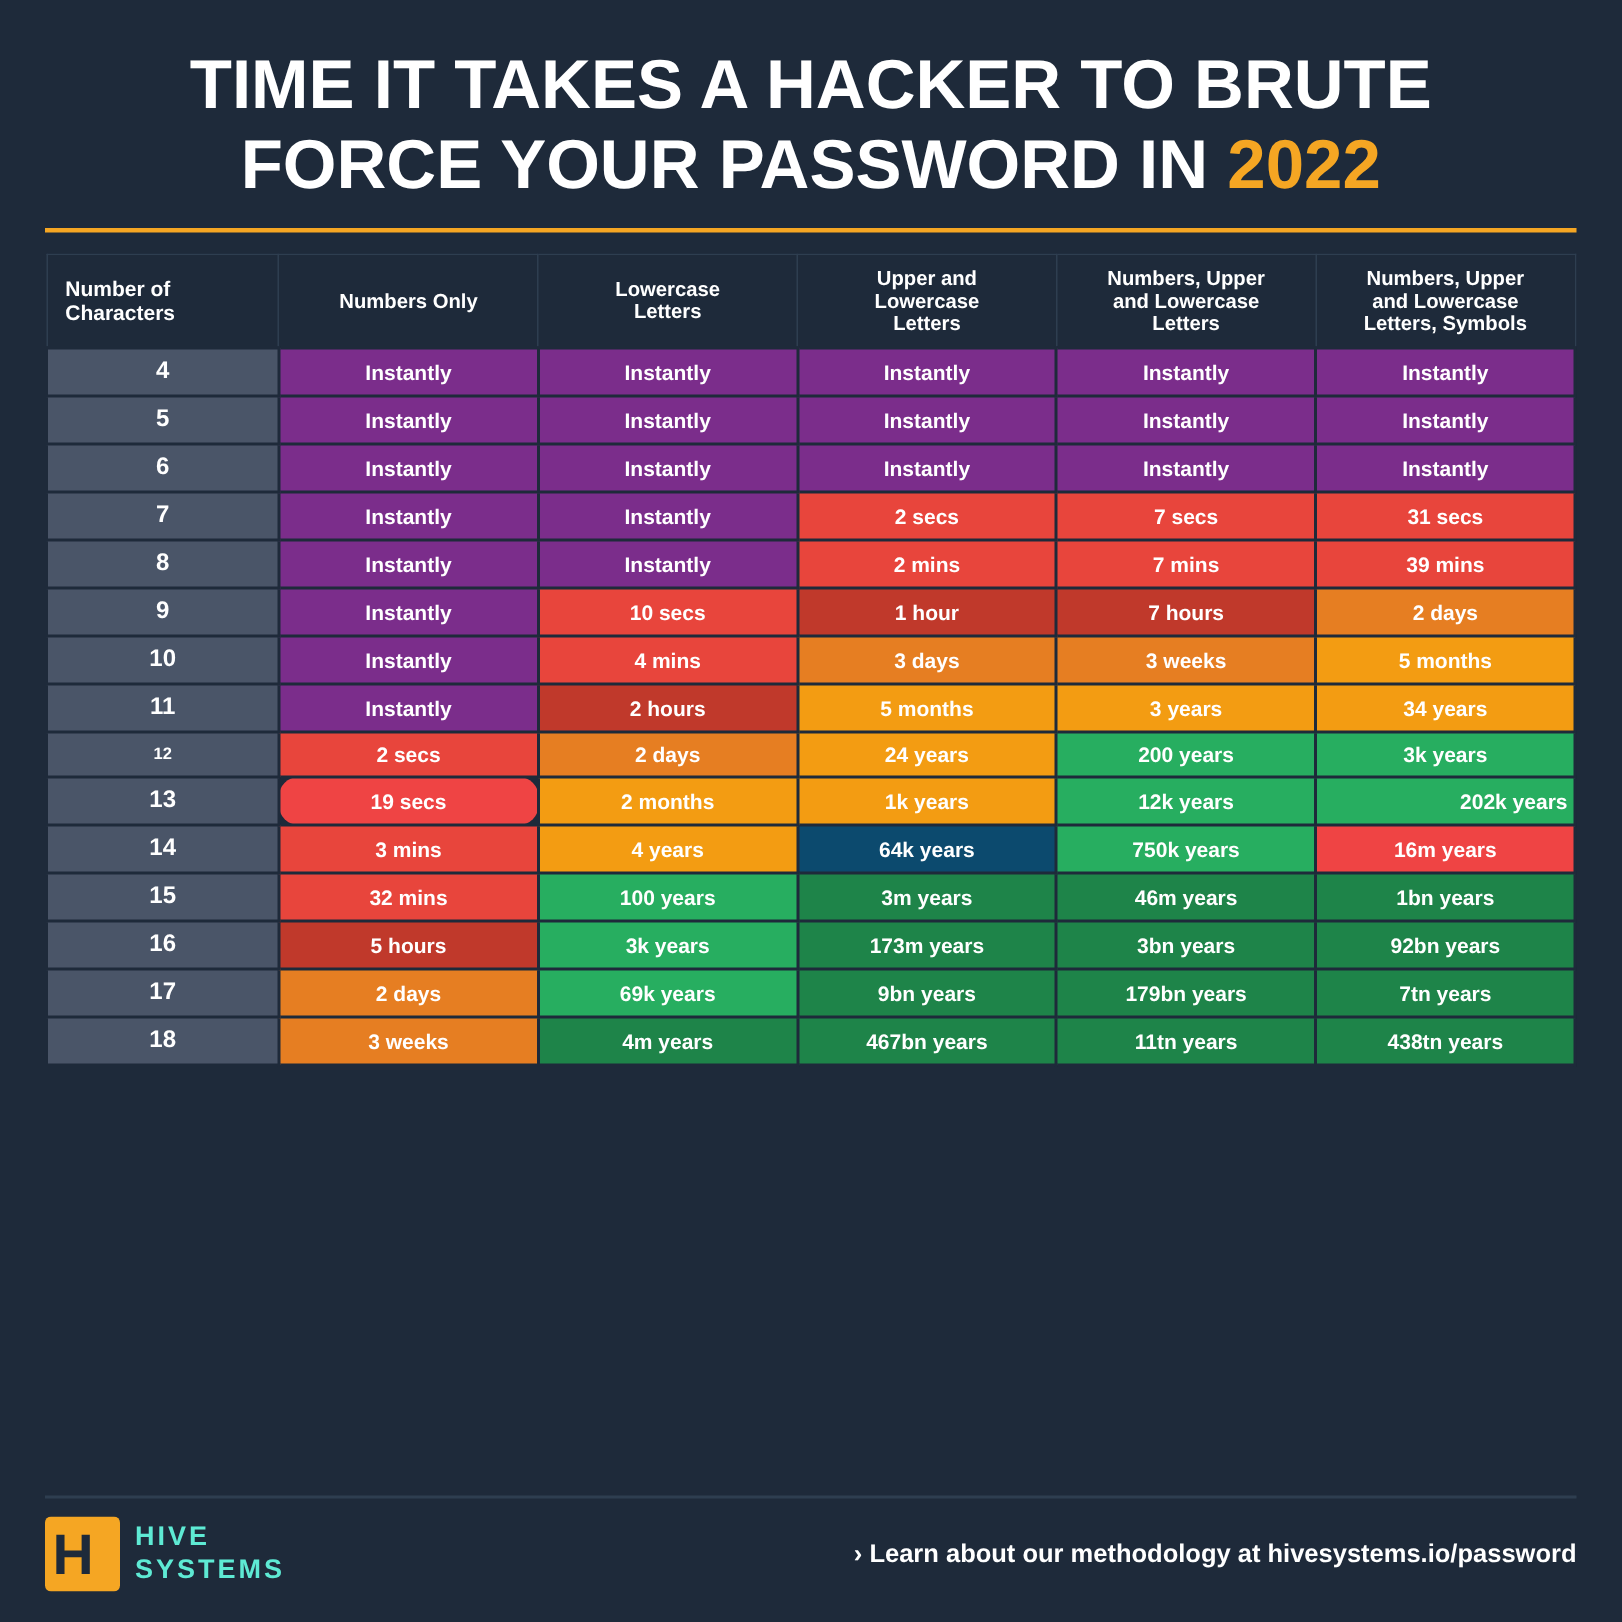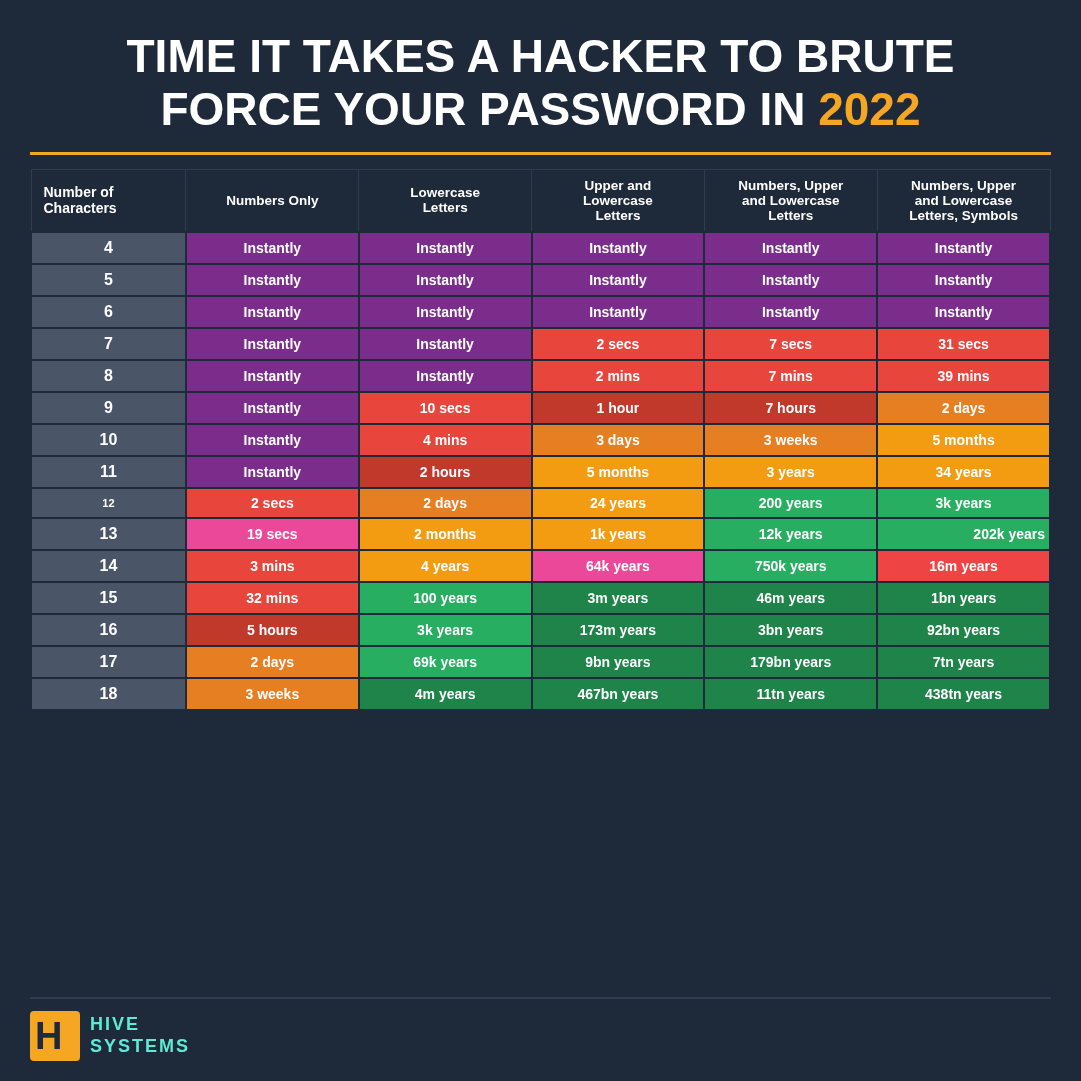--- a/index.html
+++ b/index.html
@@ -197,31 +197,31 @@
           <tr>
             <td style="background-color: rgb(74, 85, 104); font-weight: 900; font-size: 11px;">12</td>
             <td style="background-color: rgb(232, 69, 60);">2 secs</td>
             <td style="background-color: rgb(230, 126, 34);">2 days</td>
             <td style="background-color: rgb(243, 156, 18);">24 years</td>
             <td style="background-color: rgb(39, 174, 96);">200 years</td>
             <td style="background-color: rgb(39, 174, 96);">3k years</td>
           </tr>
           <tr>
             <td style="background-color: rgb(74, 85, 104); font-weight: 900; font-size: 16px;">13</td>
-            <td style="background-color: #ec4899;">19 secs</td>
+            <td style="background-color: #ef4444; border-radius: 13px;">19 secs</td>
             <td style="background-color: rgb(243, 156, 18);">2 months</td>
             <td style="background-color: rgb(243, 156, 18);">1k years</td>
             <td style="background-color: rgb(39, 174, 96);">12k years</td>
             <td style="background-color: rgb(39, 174, 96); text-align: right;">202k years</td>
           </tr>
           <tr>
             <td style="background-color: rgb(74, 85, 104); font-weight: 900; font-size: 16px;">14</td>
             <td style="background-color: rgb(232, 69, 60);">3 mins</td>
             <td style="background-color: rgb(243, 156, 18);">4 years</td>
-            <td style="background-color: #ec4899; text-align: center;">64k years</td>
+            <td style="background-color: #0c4a6e; text-align: center;">64k years</td>
             <td style="background-color: rgb(39, 174, 96);">750k years</td>
             <td style="background-color: #ef4444;">16m years</td>
           </tr>
           <tr>
             <td style="background-color: rgb(74, 85, 104); font-weight: 900; font-size: 16px;">15</td>
             <td style="background-color: rgb(232, 69, 60);">32 mins</td>
             <td style="background-color: rgb(39, 174, 96);">100 years</td>
             <td style="background-color: rgb(30, 132, 73);">3m years</td>
             <td style="background-color: rgb(30, 132, 73);">46m years</td>
             <td style="background-color: rgb(30, 132, 73);">1bn years</td>
@@ -258,14 +258,17 @@
     <div class="logo">
       <svg class="logo-icon" viewBox="0 0 50 50">
         <rect width="50" height="50" rx="4" fill="#f5a623"></rect>
         <text x="5" y="38" font-size="38" font-weight="900" fill="#1e2a3a" font-family="Arial">H</text>
       </svg>
       <div class="logo-text">
         <div>HIVE</div>
         <div>SYSTEMS</div>
       </div>
     </div>
+    <div class="footer-link">
+      <span>› Learn about our methodology at </span><span>hivesystems.io/password</span>
+    </div>
   </div>
 </div>
 
 </body></html>

